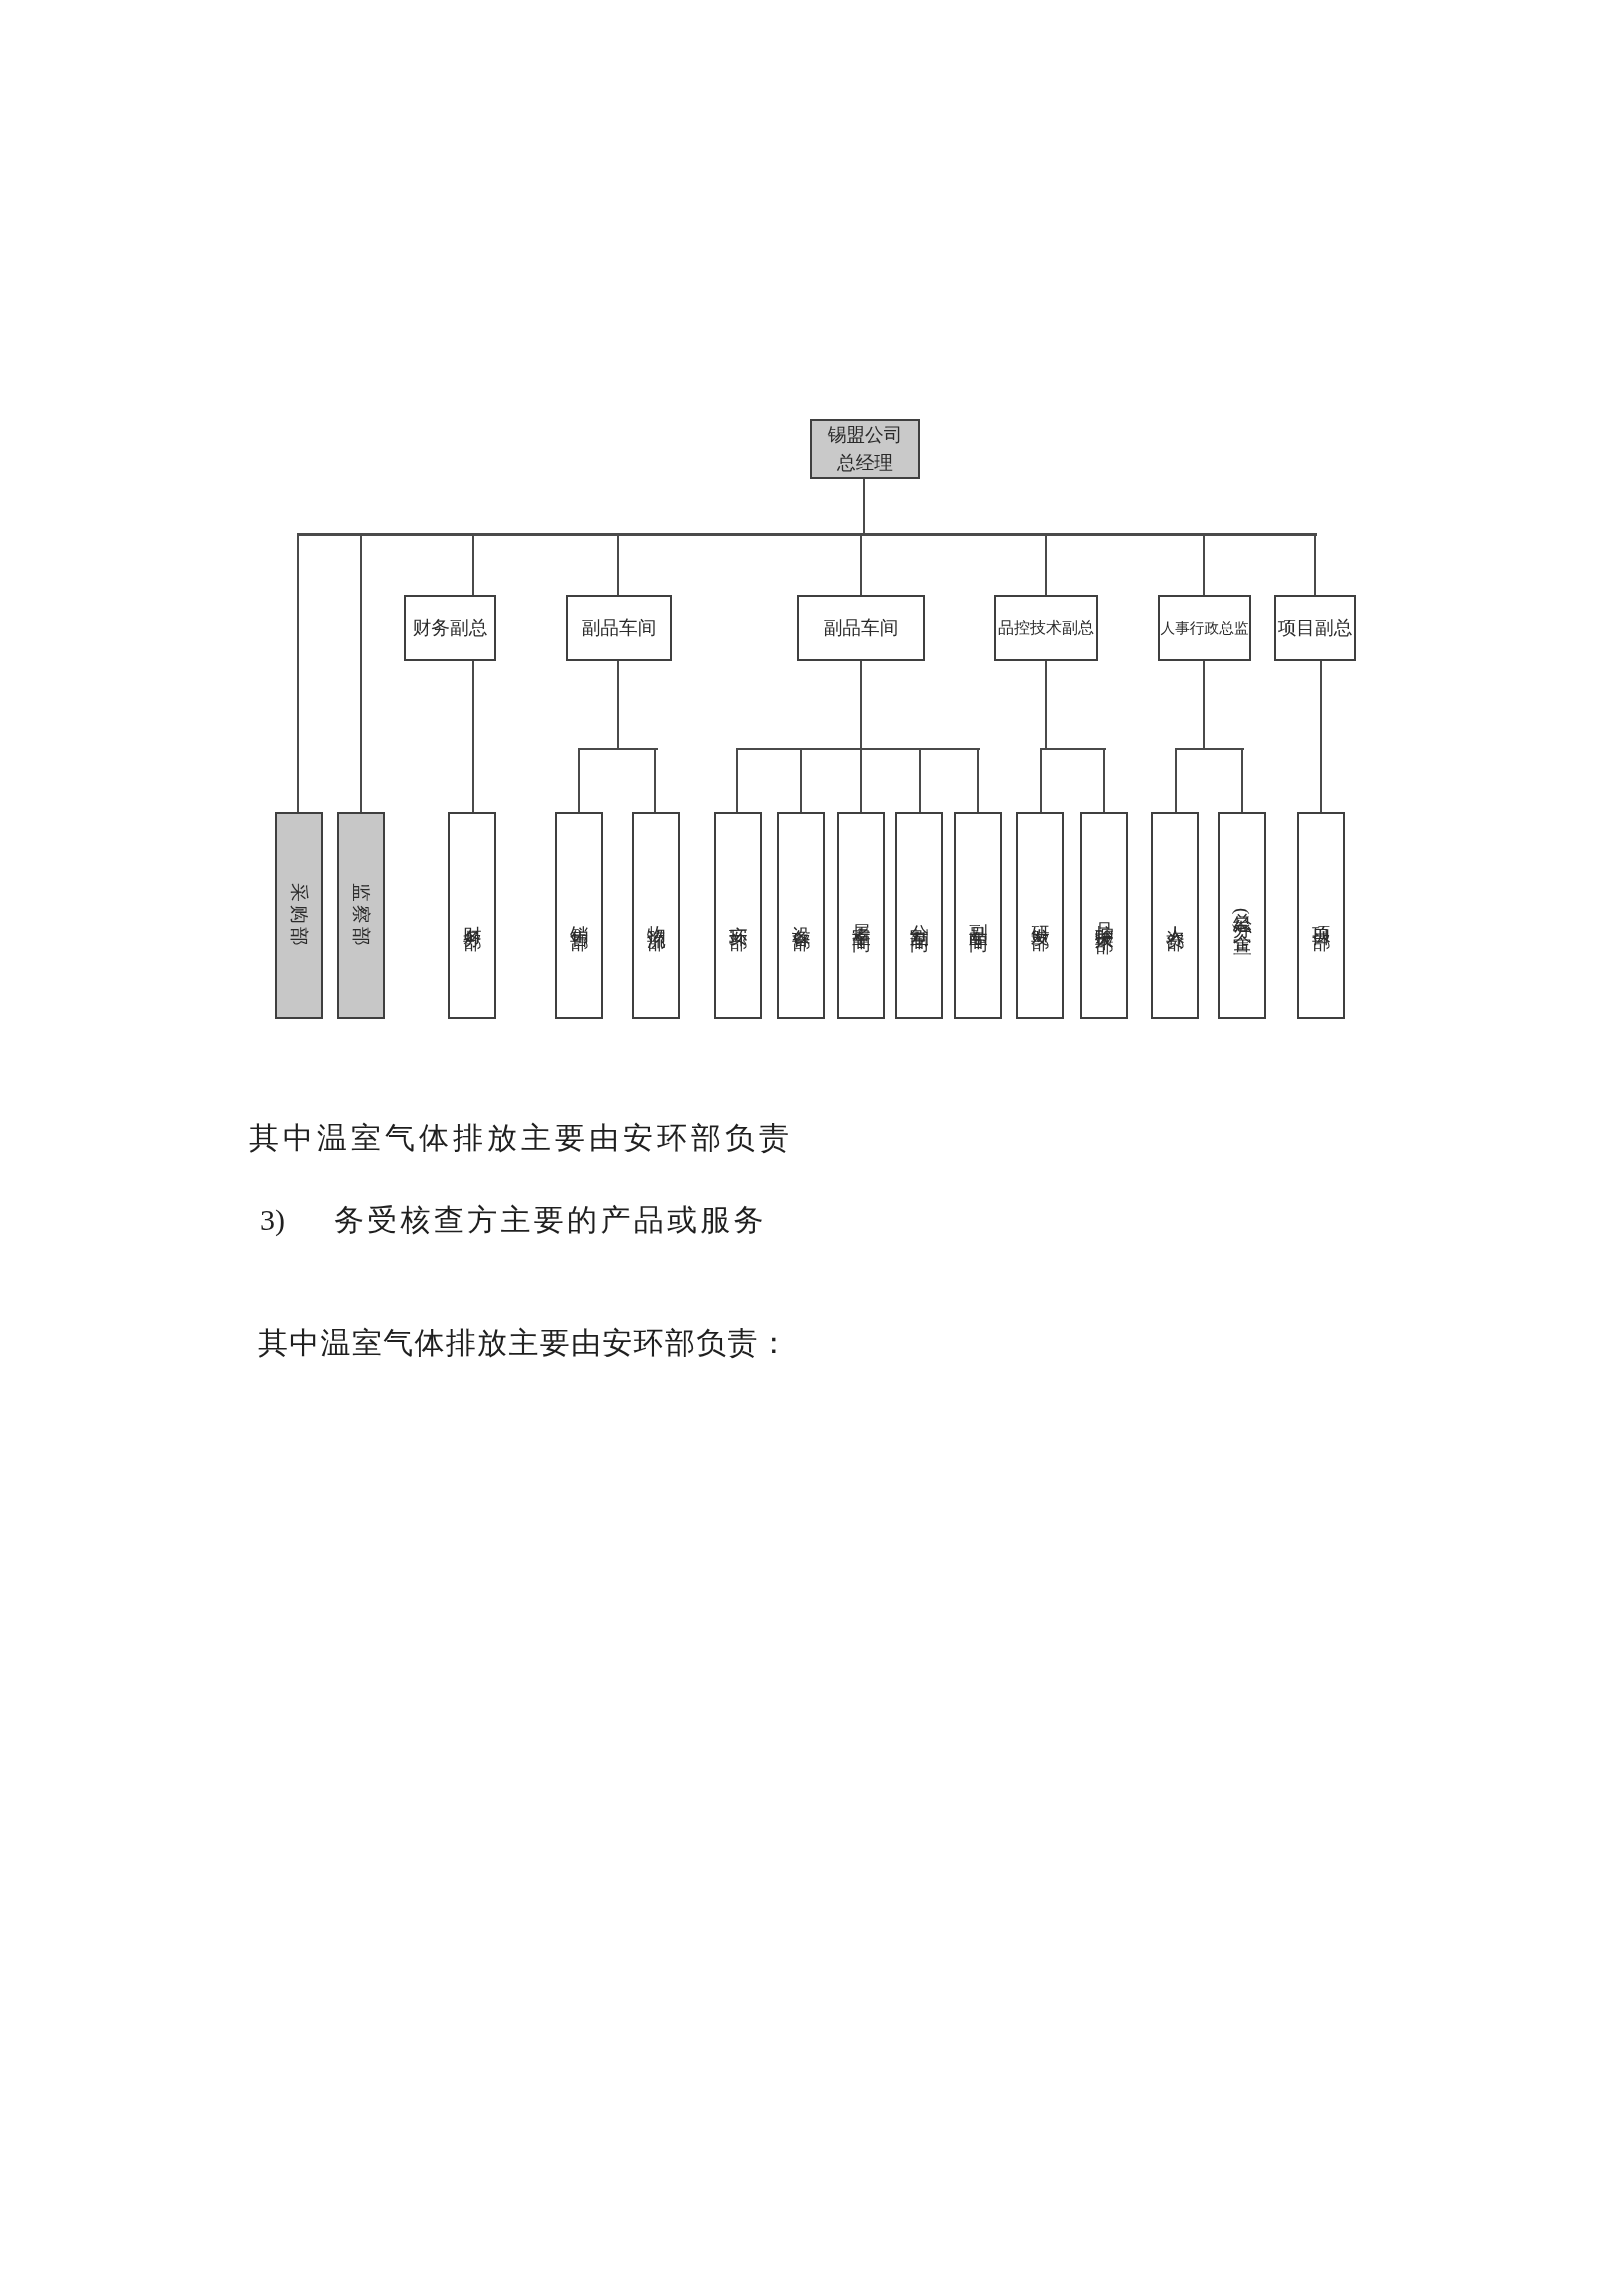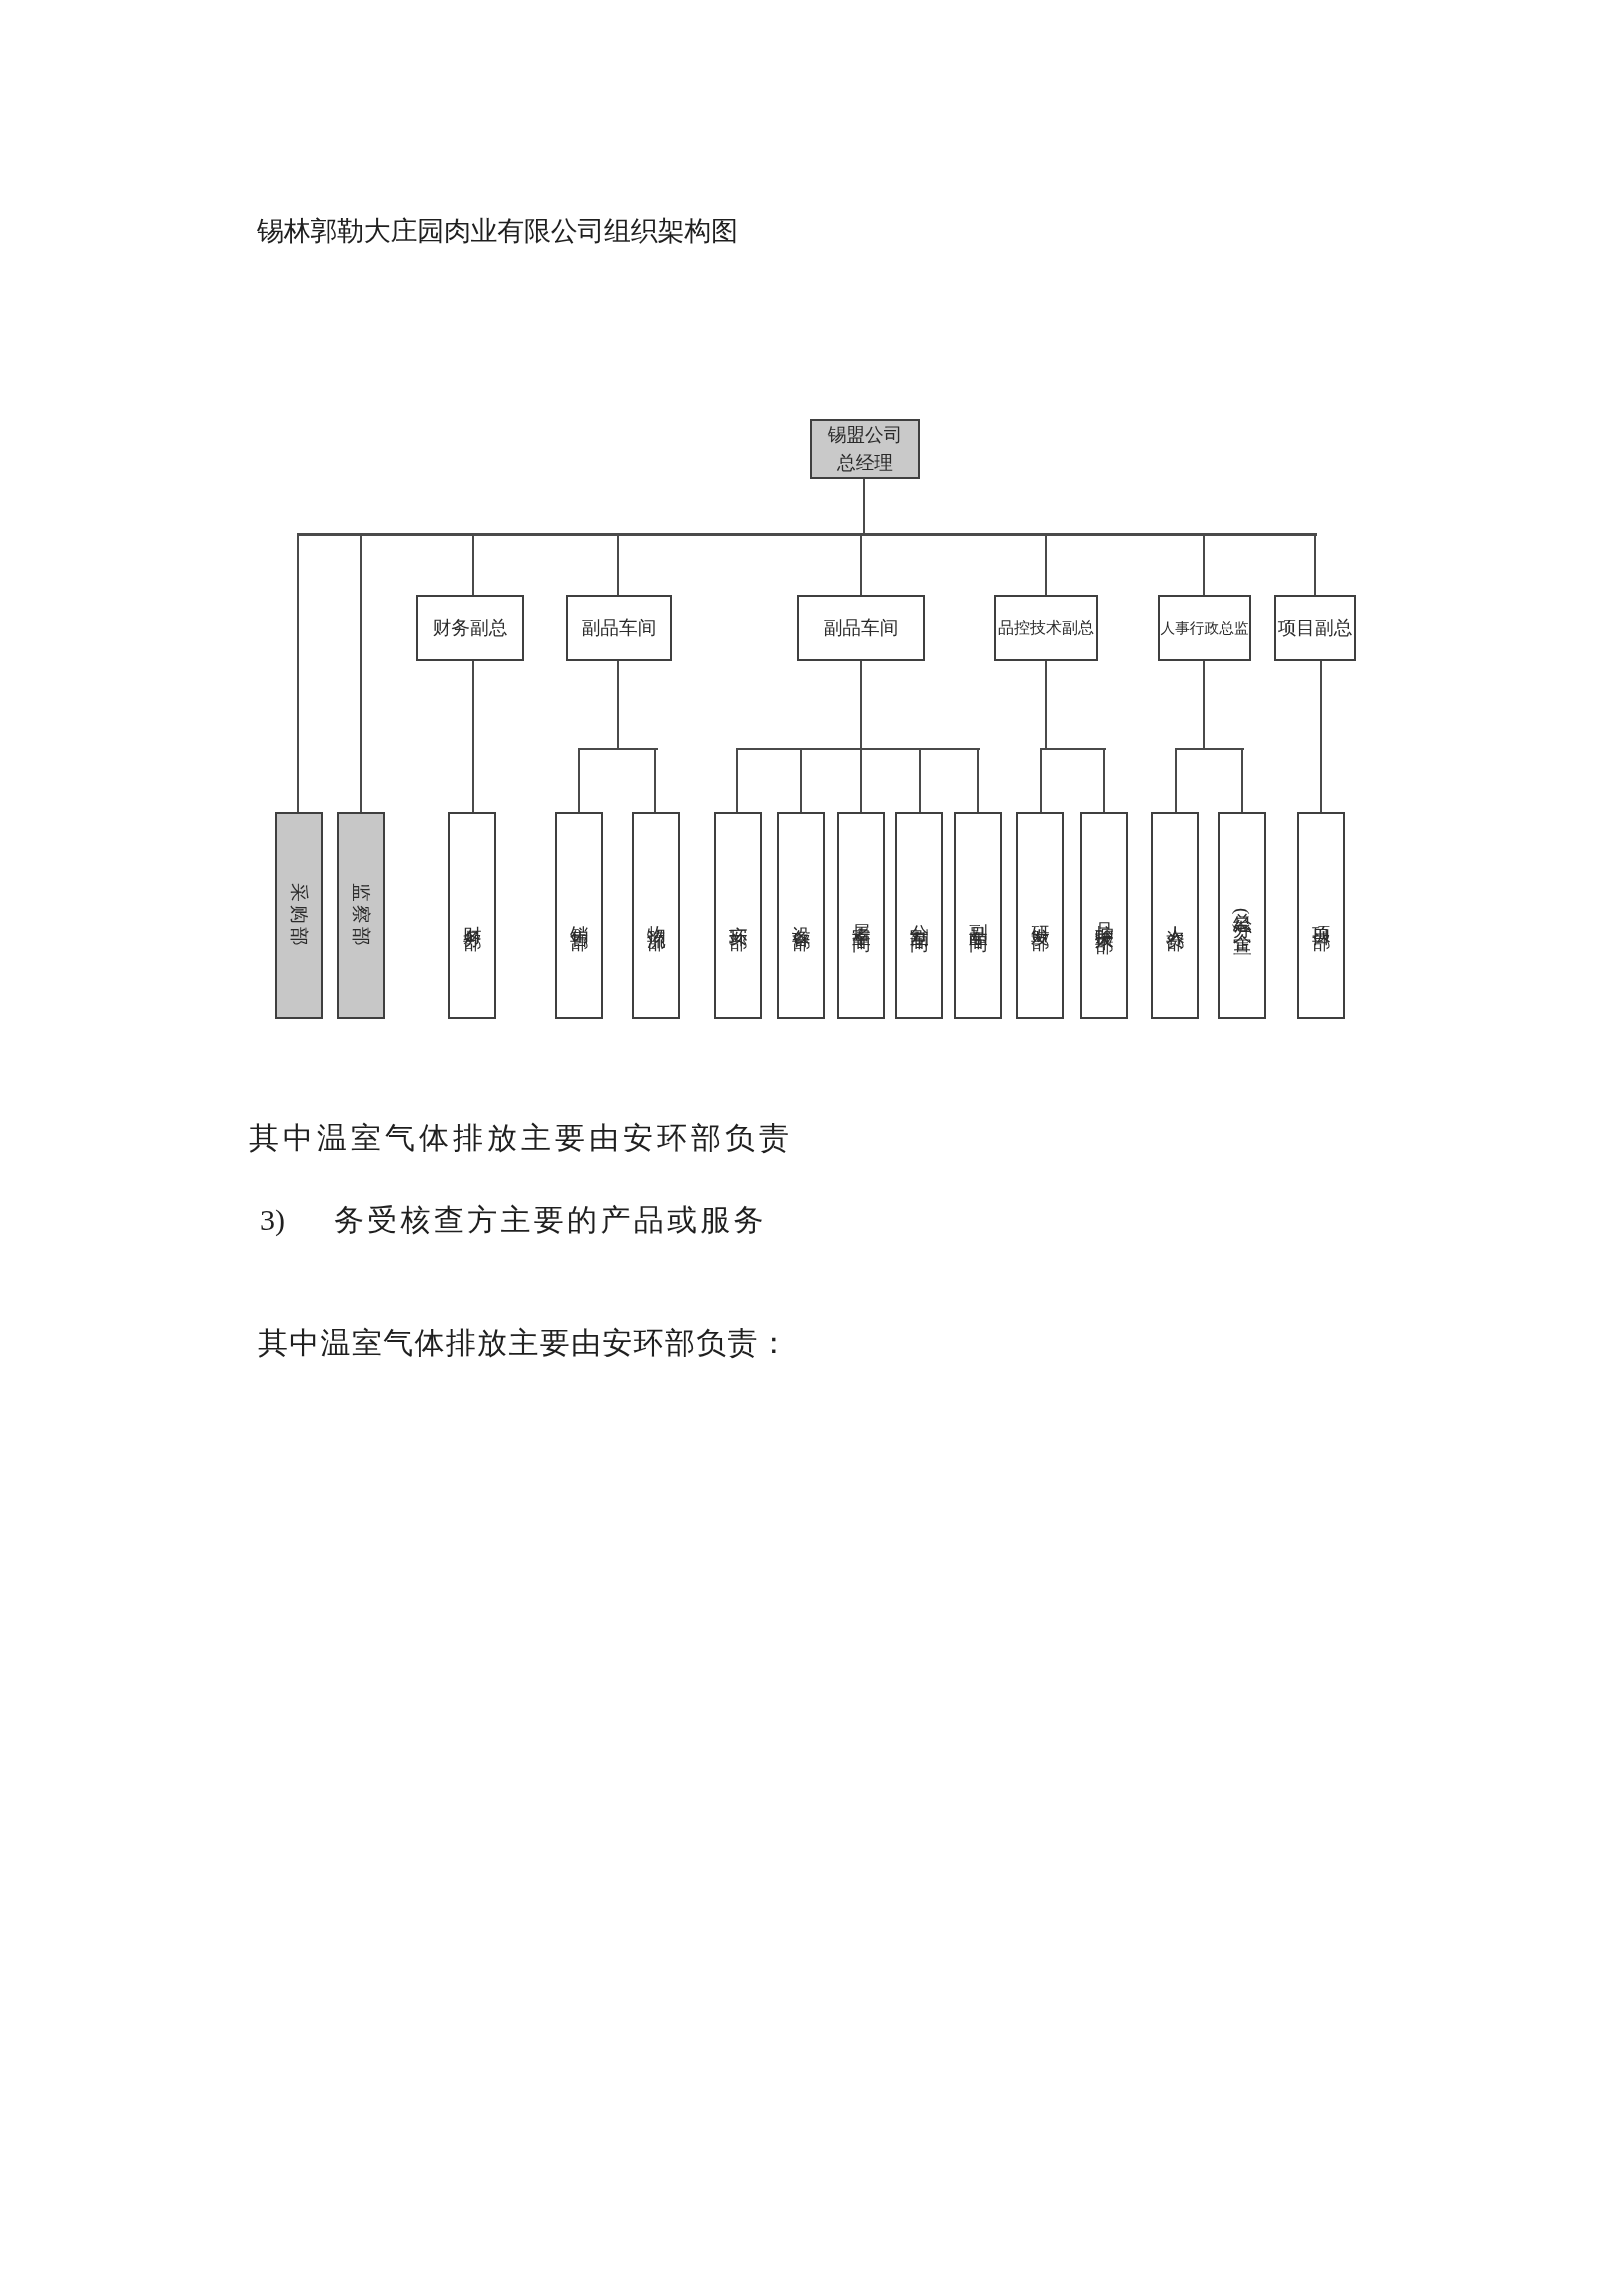--- a/index.html
+++ b/index.html
@@ -32,21 +32,20 @@
   .list-item{left:260px; top:1200px; letter-spacing:3.3px;}
   .list-item .num{display:inline-block; min-width:74px; letter-spacing:0;}
   .para1{left:356px; top:1282px; letter-spacing:2px;}
   .para2{left:258px; top:1323px; letter-spacing:1.3px;}
 </style>
 </head>
 <body>
 
 <div class="page">
 
-  <div class="doc-title">锡林郭勒大庄园肉业有限公司组织架构图</div>
 
   <div class="chart">
 
     <div class="ln" style="left:863px;top:479px;width:2px;height:55px;"></div>
     <div class="ln" style="left:297px;top:533px;width:1020px;height:2.7px;"></div>
     <div class="ln" style="left:297px;top:533px;width:2px;height:279px;"></div>
     <div class="ln" style="left:360px;top:533px;width:2px;height:279px;"></div>
     <div class="ln" style="left:472px;top:533px;width:2px;height:63px;"></div>
     <div class="ln" style="left:617px;top:533px;width:2px;height:63px;"></div>
     <div class="ln" style="left:860px;top:533px;width:2px;height:63px;"></div>
@@ -73,21 +72,21 @@
     <div class="ln" style="left:1175px;top:748px;width:69px;height:2px;"></div>
     <div class="ln" style="left:1175px;top:748px;width:2px;height:65px;"></div>
     <div class="ln" style="left:1241px;top:748px;width:2px;height:65px;"></div>
     <div class="ln" style="left:1320px;top:660px;width:2px;height:153px;"></div>
 
     <div class="box root" style="left:810px;top:419px;width:110px;height:60px;justify-content:center;">
       <span>锡盟公司</span>
       <span>总经理</span>
     </div>
 
-    <div class="box l2" style="left:416px;width:108px;">
+    <div class="box l2" style="left:404px;width:92px;">
       <span>财务副总</span>
       </div>
     <div class="box l2" style="left:566px;width:106px;">
       <span>副品车间</span>
       </div>
     <div class="box l2" style="left:797px;width:128px;">
       <span>副品车间</span>
       </div>
     <div class="box l2 f24" style="left:994px;width:104px;">
       <span>品控技术副总</span>

